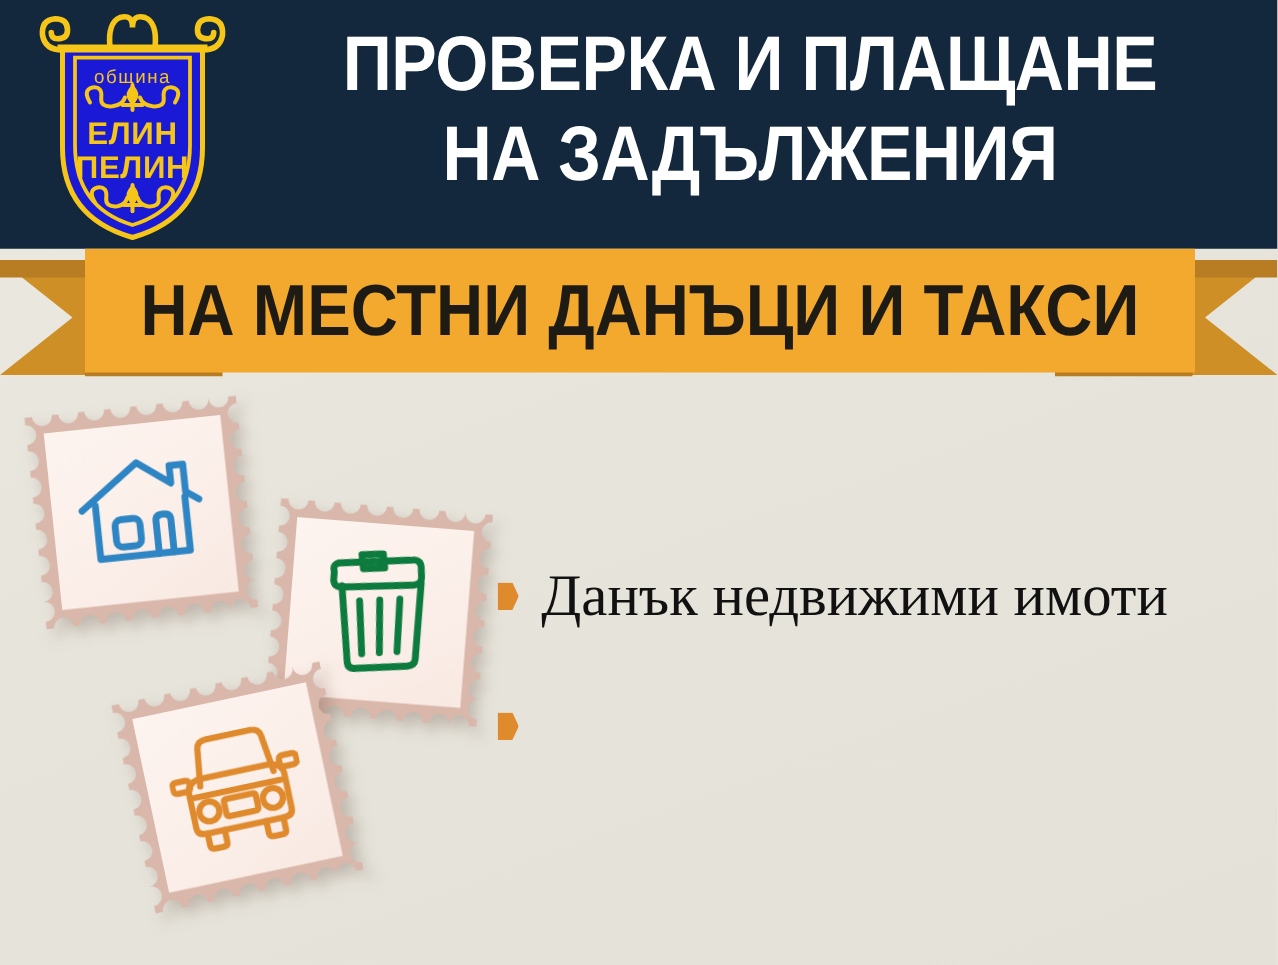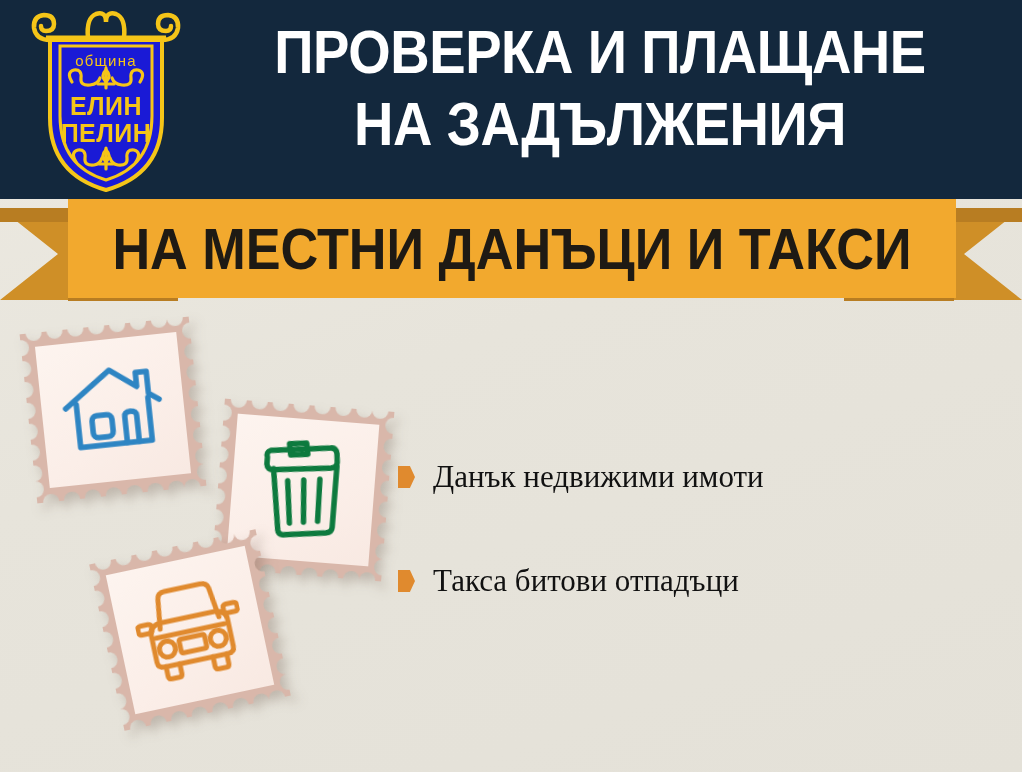--- a/index.html
+++ b/index.html
@@ -165,21 +165,21 @@
   .bullet {
     flex: 0 0 auto;
     width: 17px;
     height: 22px;
     margin-right: 18px;
     background: #e08a2e;
     clip-path: polygon(0 0, 70% 0, 100% 50%, 70% 100%, 0 100%);
   }
   .tax-label {
     font-family: "Liberation Serif", serif;
-    font-size: 31px;
+    font-size: 47px;
     line-height: 52px;
     color: #111111;
     white-space: nowrap;
   }
 </style>
 </head>
 <body>
 
 <div id="poster">
 
@@ -412,17 +412,16 @@
     </div>
   </div>
 
   <div class="tax-list">
     <div class="tax-item">
       <span class="bullet"></span>
       <span class="tax-label">Данък недвижими имоти</span>
     </div>
     <div class="tax-item">
       <span class="bullet"></span>
-      <span class="tax-label">Такса битови отпадъци</span>
     </div>
   </div>
 
 </div>
 
 </body></html>

